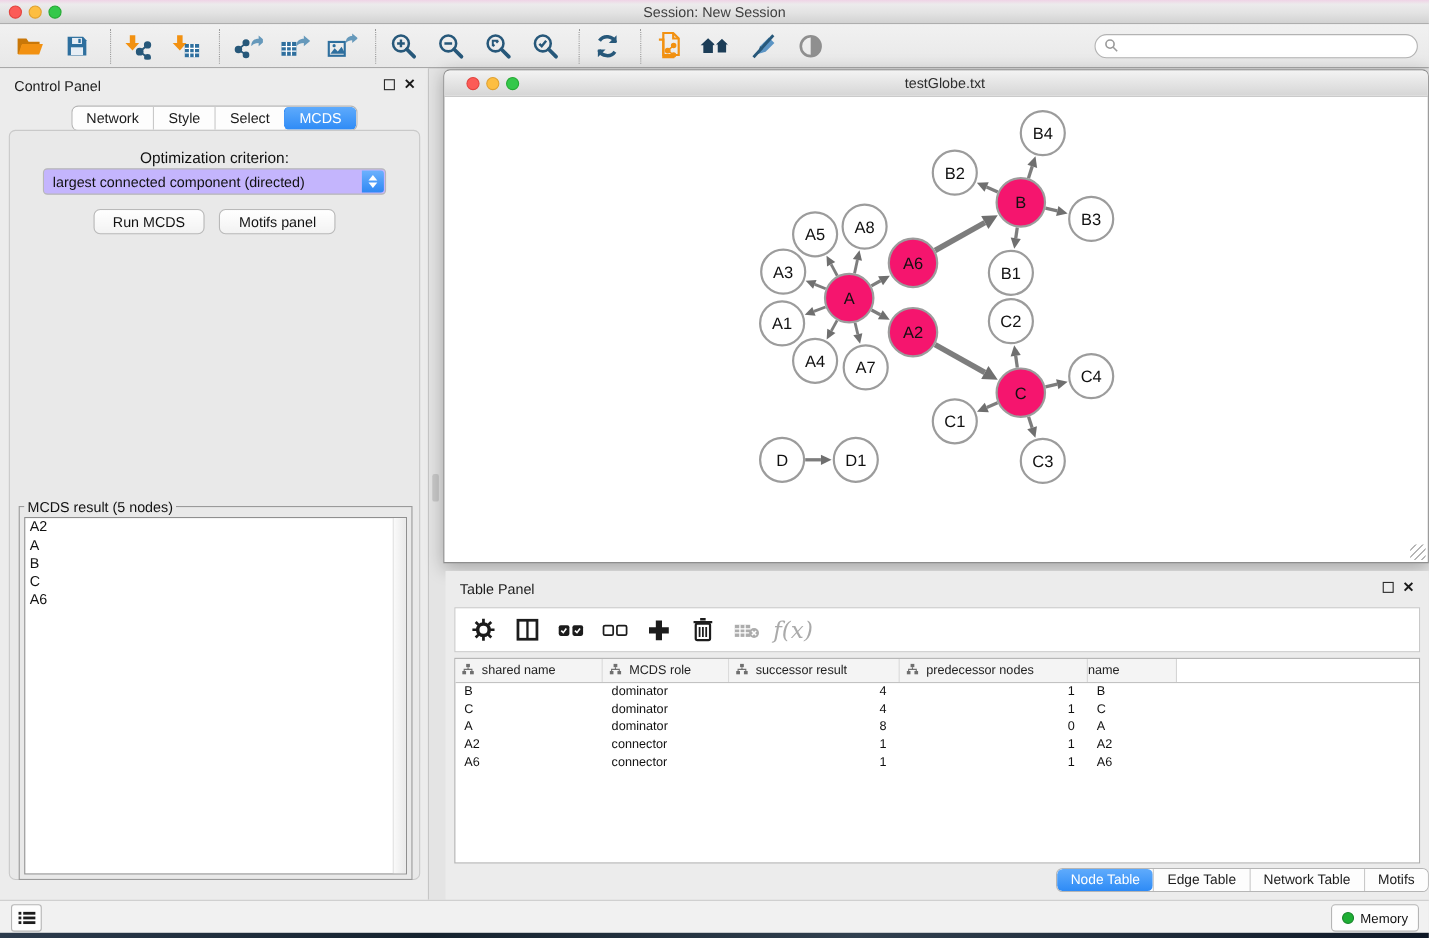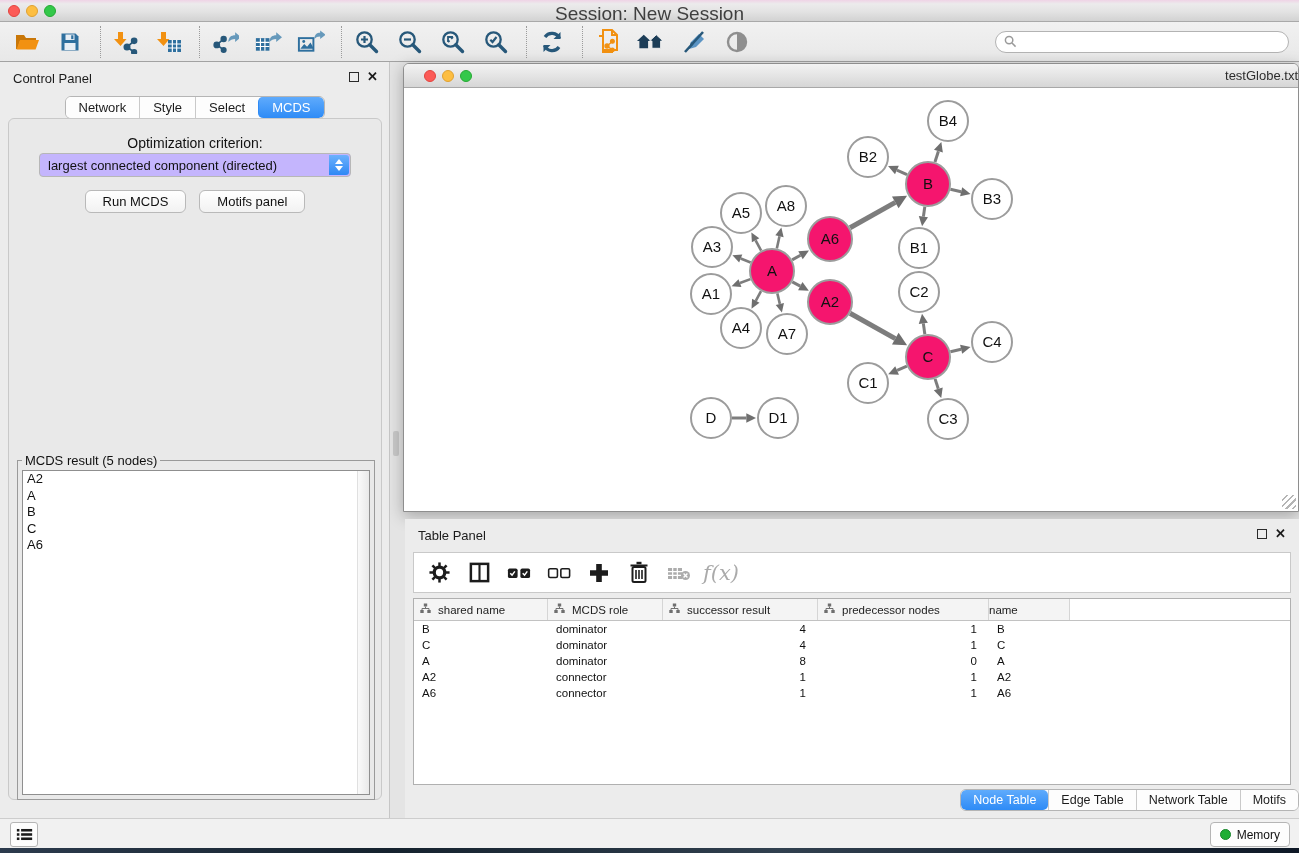--- a/index.html
+++ b/index.html
@@ -4,21 +4,21 @@
 <style>
   * { margin:0; padding:0; box-sizing:border-box; }
   html,body { width:1299px; height:853px; overflow:hidden; }
   body { font-family:"Liberation Sans", sans-serif; background:#e4e4e4; position:relative; }
 
   
   .titlebar { position:absolute; left:0; top:0; width:1299px; height:22px;
     background:linear-gradient(#efd3e6 0%, #ecebec 18%, #e3e3e3 55%, #d2d2d2 100%);
     border-bottom:1px solid #a9a9a9; }
   .titlebar .title { position:absolute; left:0; right:0; top:3px; text-align:center;
-    font-size:19px; color:#3f3f3f; }
+    font-size:13px; color:#3f3f3f; }
   .tl { position:absolute; top:5px; width:12px; height:12px; border-radius:50%; }
   .tl.red { left:8px; background:#fc5b57; border:1px solid #e2443f; }
   .tl.yellow { left:26px; background:#fdbe41; border:1px solid #e0a131; }
   .tl.green { left:44px; background:#34c84a; border:1px solid #26a934; }
 
   
   .toolbar { position:absolute; left:0; top:22px; width:1299px; height:40px;
     background:linear-gradient(#f1f1f1,#e8e8e8); border-bottom:1px solid #a2a2a2;
     display:flex; align-items:center; padding-left:12px; }
   .tb-icon { width:29px; height:28px; display:flex; align-items:center; justify-content:center;
@@ -82,21 +82,21 @@
   
   .split-handle { position:absolute; left:393px; top:431px; width:6px; height:25px;
     background:#c8c8c8; border-radius:2px; }
 
   
   .net-window { position:absolute; left:403px; top:63px; width:896px; height:449px;
     background:#fff; border:1px solid #8e8e8e; border-radius:6px 6px 0 0;
     box-shadow:0 4px 16px rgba(0,0,0,.28); }
   .net-titlebar { position:relative; height:24px; border-radius:5px 5px 0 0;
     background:linear-gradient(#f3f3f3,#d6d6d6); border-bottom:1px solid #a8a8a8; }
-  .net-titlebar .title { position:absolute; left:0; right:0; top:4px; text-align:right;
+  .net-titlebar .title { position:absolute; left:0; right:0; top:4px; text-align:center;
     font-size:13px; color:#2d2d2d;margin-left:16px; }
   .net-tl { position:absolute; top:5.5px; width:12px; height:12px; border-radius:50%; }
   .net-tl.red { left:20px; background:#fc5b57; border:1px solid #e2443f; }
   .net-tl.yellow { left:38px; background:#fdbe41; border:1px solid #e0a131; }
   .net-tl.green { left:56px; background:#34c84a; border:1px solid #26a934; }
   .net-content { position:relative; width:100%; height:423px; overflow:hidden; }
   .resize-grip { position:absolute; right:2px; bottom:2px; width:14px; height:14px;
     background:repeating-linear-gradient(135deg, transparent 0 3px, #b5b5b5 3px 4.5px); }
 
   

